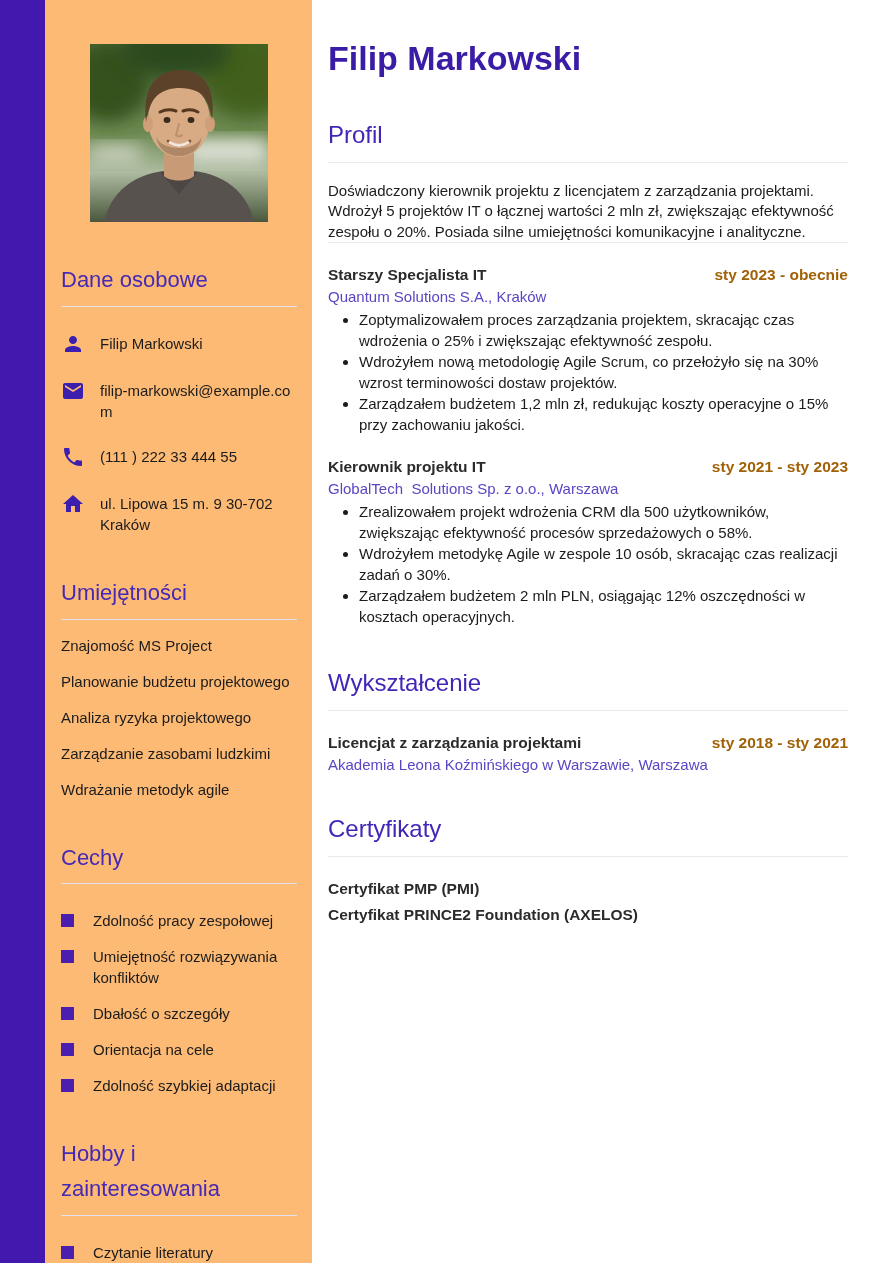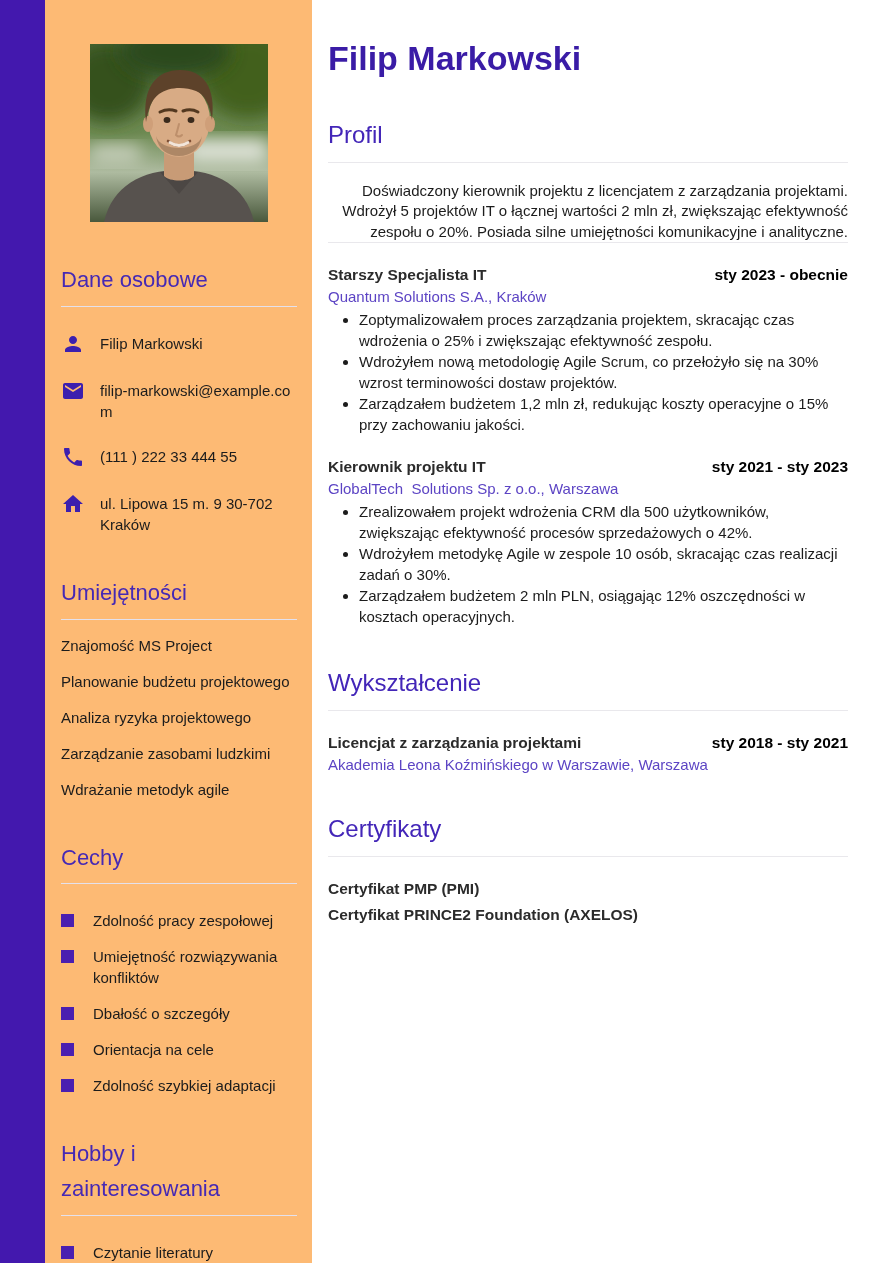--- a/index.html
+++ b/index.html
@@ -108,38 +108,37 @@
     color: #4326b8;
     line-height: 1.2;
     margin: 42px 0 12px 0;
   }
   .main .rule { border-top: 1px solid #e9e8ec; }
   .profile-text {
     font-size: 15px;
     line-height: 20.5px;
     margin: 18px 0 0 0;
     color: #1c1c1c;
-    text-align: right;
   }
   .job { margin-top: 23px; }
   .job-head {
     display: flex;
     justify-content: space-between;
     align-items: baseline;
     text-align: center;
   }
   .job-title {
     font-size: 15.5px;
     font-weight: 700;
     color: #2b2b2b;
   }
   .job-date {
     font-size: 15.5px;
     font-weight: 700;
-    color: #000000;
+    color: #a16207;
     white-space: nowrap;
   }
   .job-company {
     font-size: 15px;
     color: #5c44c4;
     margin-top: 4px;
     white-space: pre-wrap;
   }
   .job-bullets {
     margin: 5px 0 0 0;
@@ -321,21 +320,21 @@
       </ul>
     </div>
 
     <div class="job">
       <div class="job-head">
         <span class="job-title">Kierownik projektu IT</span>
         <span class="job-date">sty 2021 - sty 2023</span>
       </div>
       <div class="job-company">GlobalTech  Solutions Sp. z o.o., Warszawa</div>
       <ul class="job-bullets">
-        <li>Zrealizowałem projekt wdrożenia CRM dla 500 użytkowników, zwiększając efektywność procesów sprzedażowych o 42%.</li>
+        <li>Zrealizowałem projekt wdrożenia CRM dla 500 użytkowników, zwiększając efektywność procesów sprzedażowych o 58%.</li>
         <li>Wdrożyłem metodykę Agile w zespole 10 osób, skracając czas realizacji zadań o 30%.</li>
         <li>Zarządzałem budżetem 2 mln PLN, osiągając 12% oszczędności w kosztach operacyjnych.</li>
       </ul>
     </div>
 
     <h2 class="sec-heading">Wykształcenie</h2>
     <hr class="rule">
     <div class="job">
       <div class="job-head">
         <span class="job-title">Licencjat z zarządzania projektami</span>

